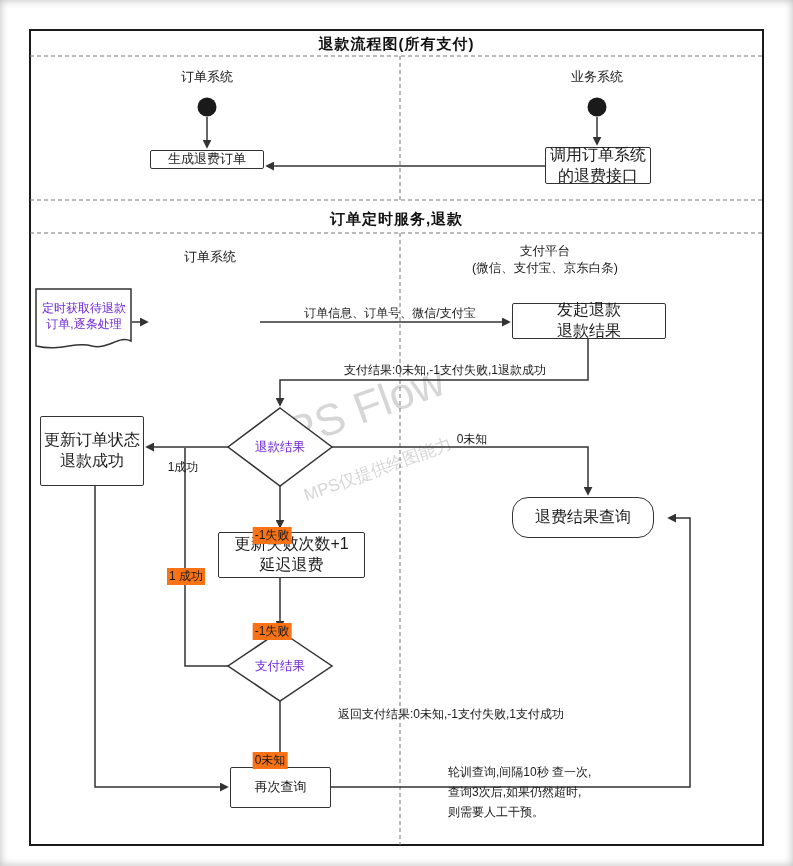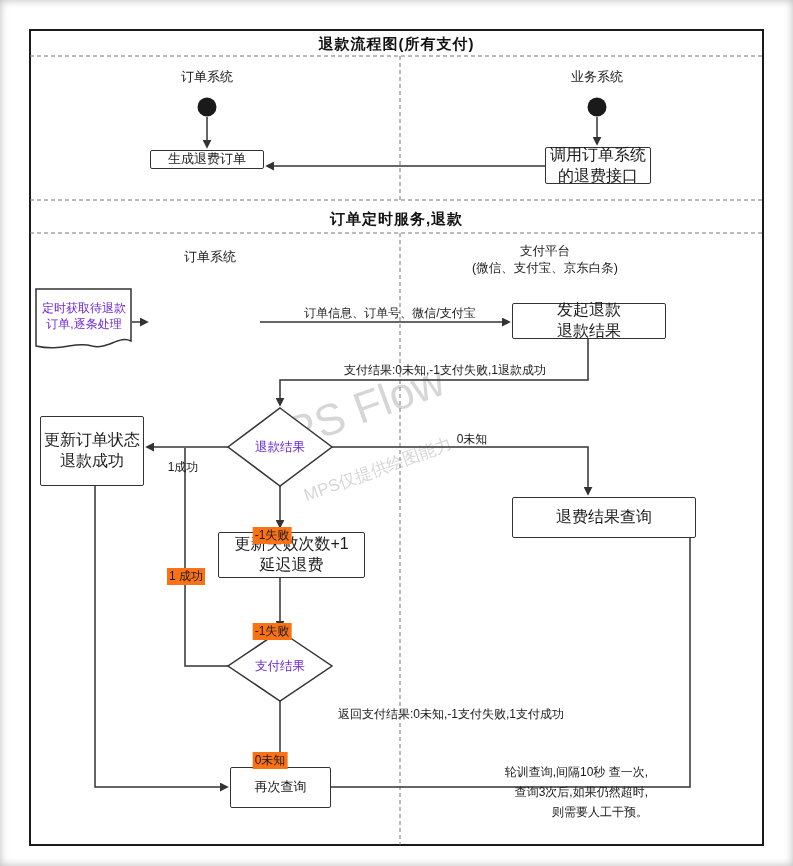--- a/index.html
+++ b/index.html
@@ -14,21 +14,21 @@
   .node{position:absolute;border:1.5px solid #333;background:#fff;border-radius:2px;
         display:flex;align-items:center;justify-content:center;text-align:center;
         font-size:13px;color:#1a1a1a;line-height:1.3;box-sizing:border-box;}
   .small{font-size:16px;}
   .ml{white-space:pre-line;}
   .dtext{position:absolute;display:flex;align-items:center;justify-content:center;
          text-align:center;font-size:12.5px;color:#6d28d9;line-height:1.3;}
   .lbl{position:absolute;font-size:12px;color:#1a1a1a;white-space:nowrap;}
   .cx{transform:translateX(-50%);text-align:center;}
   .onl{background:#f97316;padding:0 2px;margin-top:28px;}
-  .note{position:absolute;font-size:12px;color:#1a1a1a;text-align:right;
+  .note{position:absolute;font-size:12px;color:#1a1a1a;text-align:left;
         line-height:20px;white-space:pre-line;}
   .wm{position:absolute;color:#d6d6d6;transform:rotate(-20deg);white-space:nowrap;
       pointer-events:none;}
 </style>
 </head>
 <body>
 
 <div id="page">
 
   <div class="wm" style="left:248px;top:388px;font-size:44px;">MPS Flow</div>
@@ -85,21 +85,21 @@
   <div class="node" style="left:150px;top:150px;width:114px;height:19px;">生成退费订单</div>
   <div class="node small ml" style="left:545px;top:147px;width:106px;height:37px;">调用订单系统
 的退费接口</div>
   <div class="dtext ml" style="left:38px;top:295px;width:92px;height:44px;font-size:12px;">定时获取待退款
 订单,逐条处理</div>
   <div class="node small ml" style="left:512px;top:303px;width:154px;height:36px;">发起退款
 退款结果</div>
   <div class="dtext" style="left:228px;top:408px;width:104px;height:78px;">退款结果</div>
   <div class="node small ml" style="left:40px;top:416px;width:104px;height:70px;">更新订单状态
 退款成功</div>
-  <div class="node small" style="left:512px;top:497px;width:184px;height:41px;">退费结果查询</div>
+  <div class="node small" style="left:512px;top:497px;width:142px;height:41px;border-radius:16px;">退费结果查询</div>
   <div class="node small ml" style="left:218px;top:532px;width:147px;height:46px;">更新失败次数+1
 延迟退费</div>
   <div class="dtext" style="left:228px;top:631px;width:104px;height:70px;">支付结果</div>
   <div class="node" style="left:230px;top:767px;width:101px;height:41px;">再次查询</div>
 
   <div class="lbl cx" style="left:390px;top:305px;">订单信息、订单号、微信/支付宝</div>
   <div class="lbl cx" style="left:445px;top:362px;">支付结果:0未知,-1支付失败,1退款成功</div>
   <div class="lbl cx" style="left:183px;top:431px;margin-top:28px;">1成功</div>
   <div class="lbl cx" style="left:472px;top:431px;">0未知</div>
   <div class="lbl cx onl" style="left:272px;top:499px;">-1失败</div>

